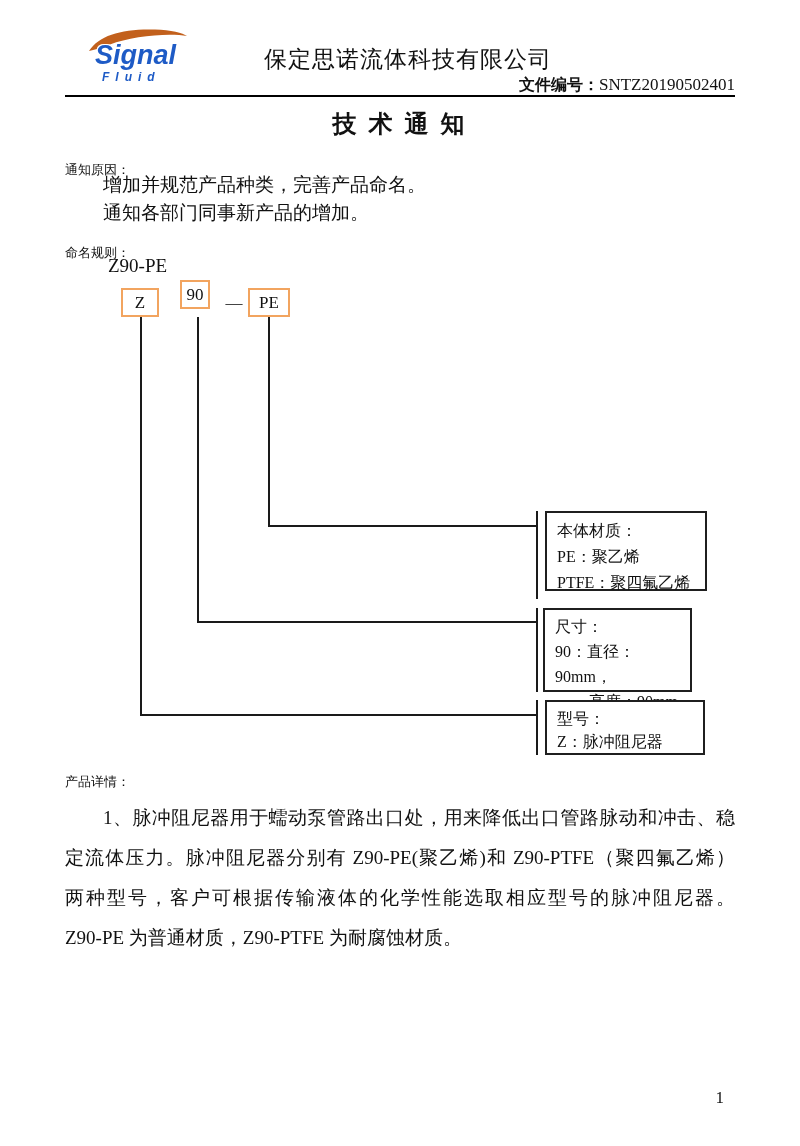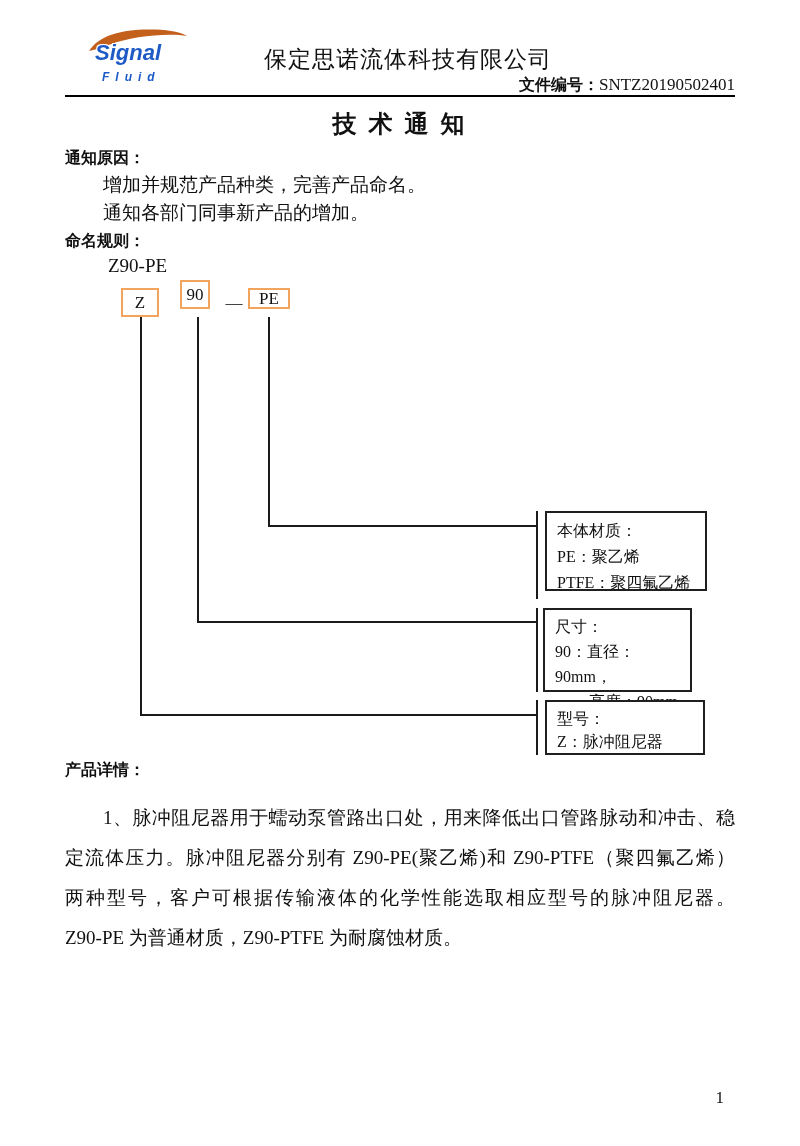--- a/index.html
+++ b/index.html
@@ -9,21 +9,21 @@
     background:#ffffff; color:#111;
     font-family:"Liberation Serif","DejaVu Serif",serif;
     overflow:hidden;
   }
   
   .logo { position:absolute; left:85px; top:27px; width:130px; height:58px; }
   .logo svg { position:absolute; left:2px; top:1px; }
   .logo-brand {
     position:absolute; left:10px; top:13px;
     font-family:"Liberation Sans","DejaVu Sans",sans-serif;
-    font-size:22px; font-weight:bold; font-style:italic; color:#1E5BC6;
+    font-size:27px; font-weight:bold; font-style:italic; color:#1E5BC6;
     text-shadow:-1px -1px 0 #fff,1px -1px 0 #fff,-1px 1px 0 #fff,1px 1px 0 #fff;
     letter-spacing:0px;
   }
   .logo-sub {
     position:absolute; left:17px; top:43px;
     font-family:"Liberation Sans","DejaVu Sans",sans-serif;
     font-size:12px; font-weight:bold; font-style:italic; color:#1E5BC6;
     letter-spacing:6px;
   }
   .company {
@@ -38,39 +38,39 @@
   .docnum { font-size:17px; }
   .rule { position:absolute; left:65px; right:65px; top:95px; height:2px; background:#000; }
   
   .title {
     position:absolute; left:0; width:100%; top:106px; text-align:center;
     font-size:24px; font-weight:bold; letter-spacing:3px; line-height:36px;
   }
   .sec-label {
     position:absolute; left:65px;
     font-family:"Liberation Sans","DejaVu Sans",sans-serif;
-    font-weight:bold; font-size:16px; line-height:28px;
+    font-weight:normal; font-size:13px; line-height:28px;margin-top:12px;
   }
   .reason-label { top:144px; }
   .naming-label { top:227px; }
   .details-label { top:756px; }
   .body-line { position:absolute; left:103px; font-size:19px; line-height:28px; }
   .reason-1 { top:171px; }
   .reason-2 { top:199px; }
   .naming-example { position:absolute; left:108px; top:252px; font-size:19px; line-height:28px; }
   
   .diagram { position:absolute; left:0; top:280px; width:800px; height:478px; }
   .codebox {
     position:absolute; border:2px solid #F2A45F; background:#fff;
     display:flex; align-items:center; justify-content:center;
     font-size:17px;
   }
   .cb-z  { left:121px; top:8px;  width:38px; height:29px; }
   .cb-90 { left:180px; top:0;  width:30px; height:29px; }
-  .cb-pe { left:248px; top:8px;  width:42px; height:21px; }
+  .cb-pe { left:248px; top:8px;  width:42px; height:29px; }
   .cb-dash { position:absolute; left:220px; top:8px; width:28px; height:29px;
     display:flex; align-items:center; justify-content:center; font-size:17px; color:#222; }
   .ln { position:absolute; background:#1a1a1a; }
   .vl-z  { left:140px; top:37px; width:2px; height:399px; }
   .vl-90 { left:197px; top:37px; width:2px; height:306px; }
   .vl-pe { left:268px; top:37px; width:2px; height:210px; }
   .hl-pe { left:268px; top:245px; width:270px; height:2px; }
   .hl-90 { left:197px; top:341px; width:341px; height:2px; }
   .hl-z  { left:140px; top:434px; width:398px; height:2px; }
   .tick-1 { left:536px; top:231px; width:2px; height:88px; }

